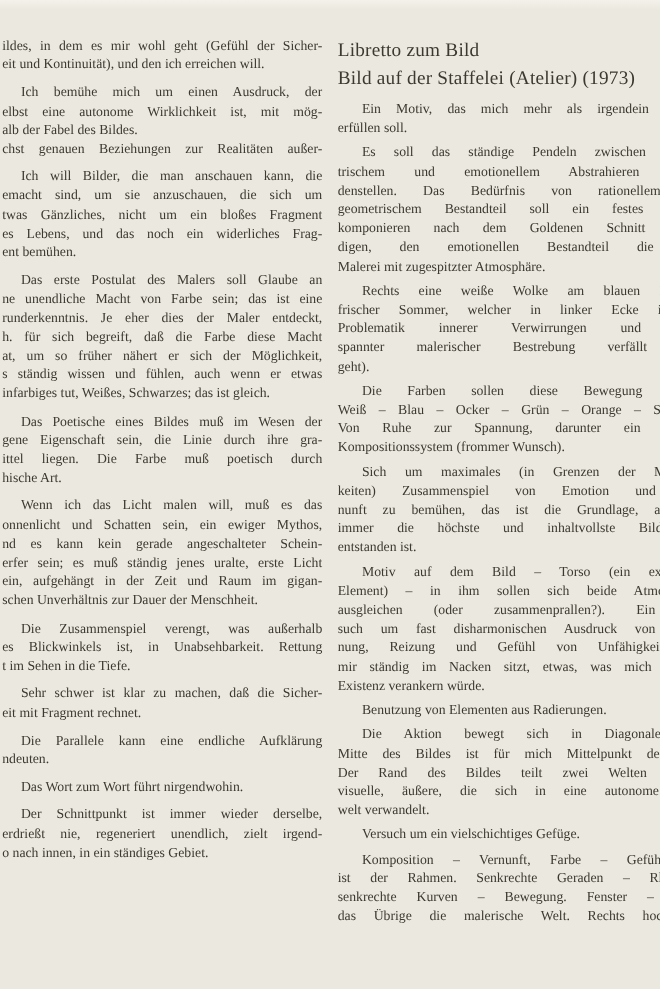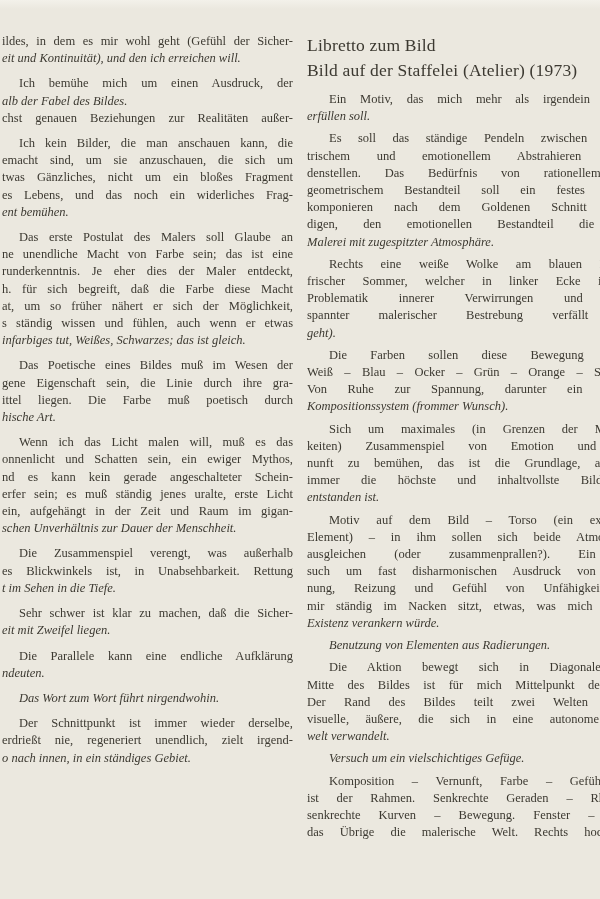--- a/index.html
+++ b/index.html
@@ -57,42 +57,42 @@
   .line {
     font-size: 12.5px;
     line-height: 17.2px;
     text-align: justify;
     text-align-last: justify;
     text-rendering: optimizeLegibility;
   }
   .line.endline {
     text-align: right;
     text-align-last: left;
-    font-style: italic;
   }
   .col-left .line.indent { padding-left: 17px; }
   .col-right .line.indent { padding-left: 22px; }
 </style>
 </head>
 <body style="--paper: #ebe8df; --ink: #3c3931;">
 
 <div class="page">
 
   <div class="col col-left" id="left-col">
       <div class="para">
         <div class="line">ildes, in dem es mir wohl geht (Gefühl der Sicher-</div>
         <div class="line endline">eit und Kontinuität), und den ich erreichen will.</div>
       </div>
       <div class="para">
         <div class="line indent">Ich bemühe mich um einen Ausdruck, der</div>
+        <div class="line">elbst eine autonome Wirklichkeit ist, mit mög-</div>
         <div class="line endline">alb der Fabel des Bildes.</div>
         <div class="line">chst genauen Beziehungen zur Realitäten außer-</div>
       </div>
       <div class="para">
-        <div class="line indent">Ich kein Bilder, die man anschauen kann, die</div>
+        <div class="line indent">Ich will Bilder, die man anschauen kann, die</div>
         <div class="line">emacht sind, um sie anzuschauen, die sich um</div>
         <div class="line">twas Gänzliches, nicht um ein bloßes Fragment</div>
         <div class="line">es Lebens, und das noch ein widerliches Frag-</div>
         <div class="line endline">ent bemühen.</div>
       </div>
       <div class="para">
         <div class="line indent">Das erste Postulat des Malers soll Glaube an</div>
         <div class="line">ne unendliche Macht von Farbe sein; das ist eine</div>
         <div class="line">runderkenntnis. Je eher dies der Maler entdeckt,</div>
         <div class="line">h. für sich begreift, daß die Farbe diese Macht</div>
@@ -114,21 +114,21 @@
         <div class="line">ein, aufgehängt in der Zeit und Raum im gigan-</div>
         <div class="line endline">schen Unverhältnis zur Dauer der Menschheit.</div>
       </div>
       <div class="para">
         <div class="line indent">Die Zusammenspiel verengt, was außerhalb</div>
         <div class="line">es Blickwinkels ist, in Unabsehbarkeit. Rettung</div>
         <div class="line endline">t im Sehen in die Tiefe.</div>
       </div>
       <div class="para">
         <div class="line indent">Sehr schwer ist klar zu machen, daß die Sicher-</div>
-        <div class="line endline">eit mit Zweifel liegen.</div>
+        <div class="line endline">eit mit Fragment rechnet.</div>
       </div>
       <div class="para">
         <div class="line indent">Die Parallele kann eine endliche Aufklärung</div>
         <div class="line endline">ndeuten.</div>
       </div>
       <div class="para">
         <div class="line indent endline">Das Wort zum Wort führt nirgendwohin.</div>
       </div>
       <div class="para">
         <div class="line indent">Der Schnittpunkt ist immer wieder derselbe,</div>

